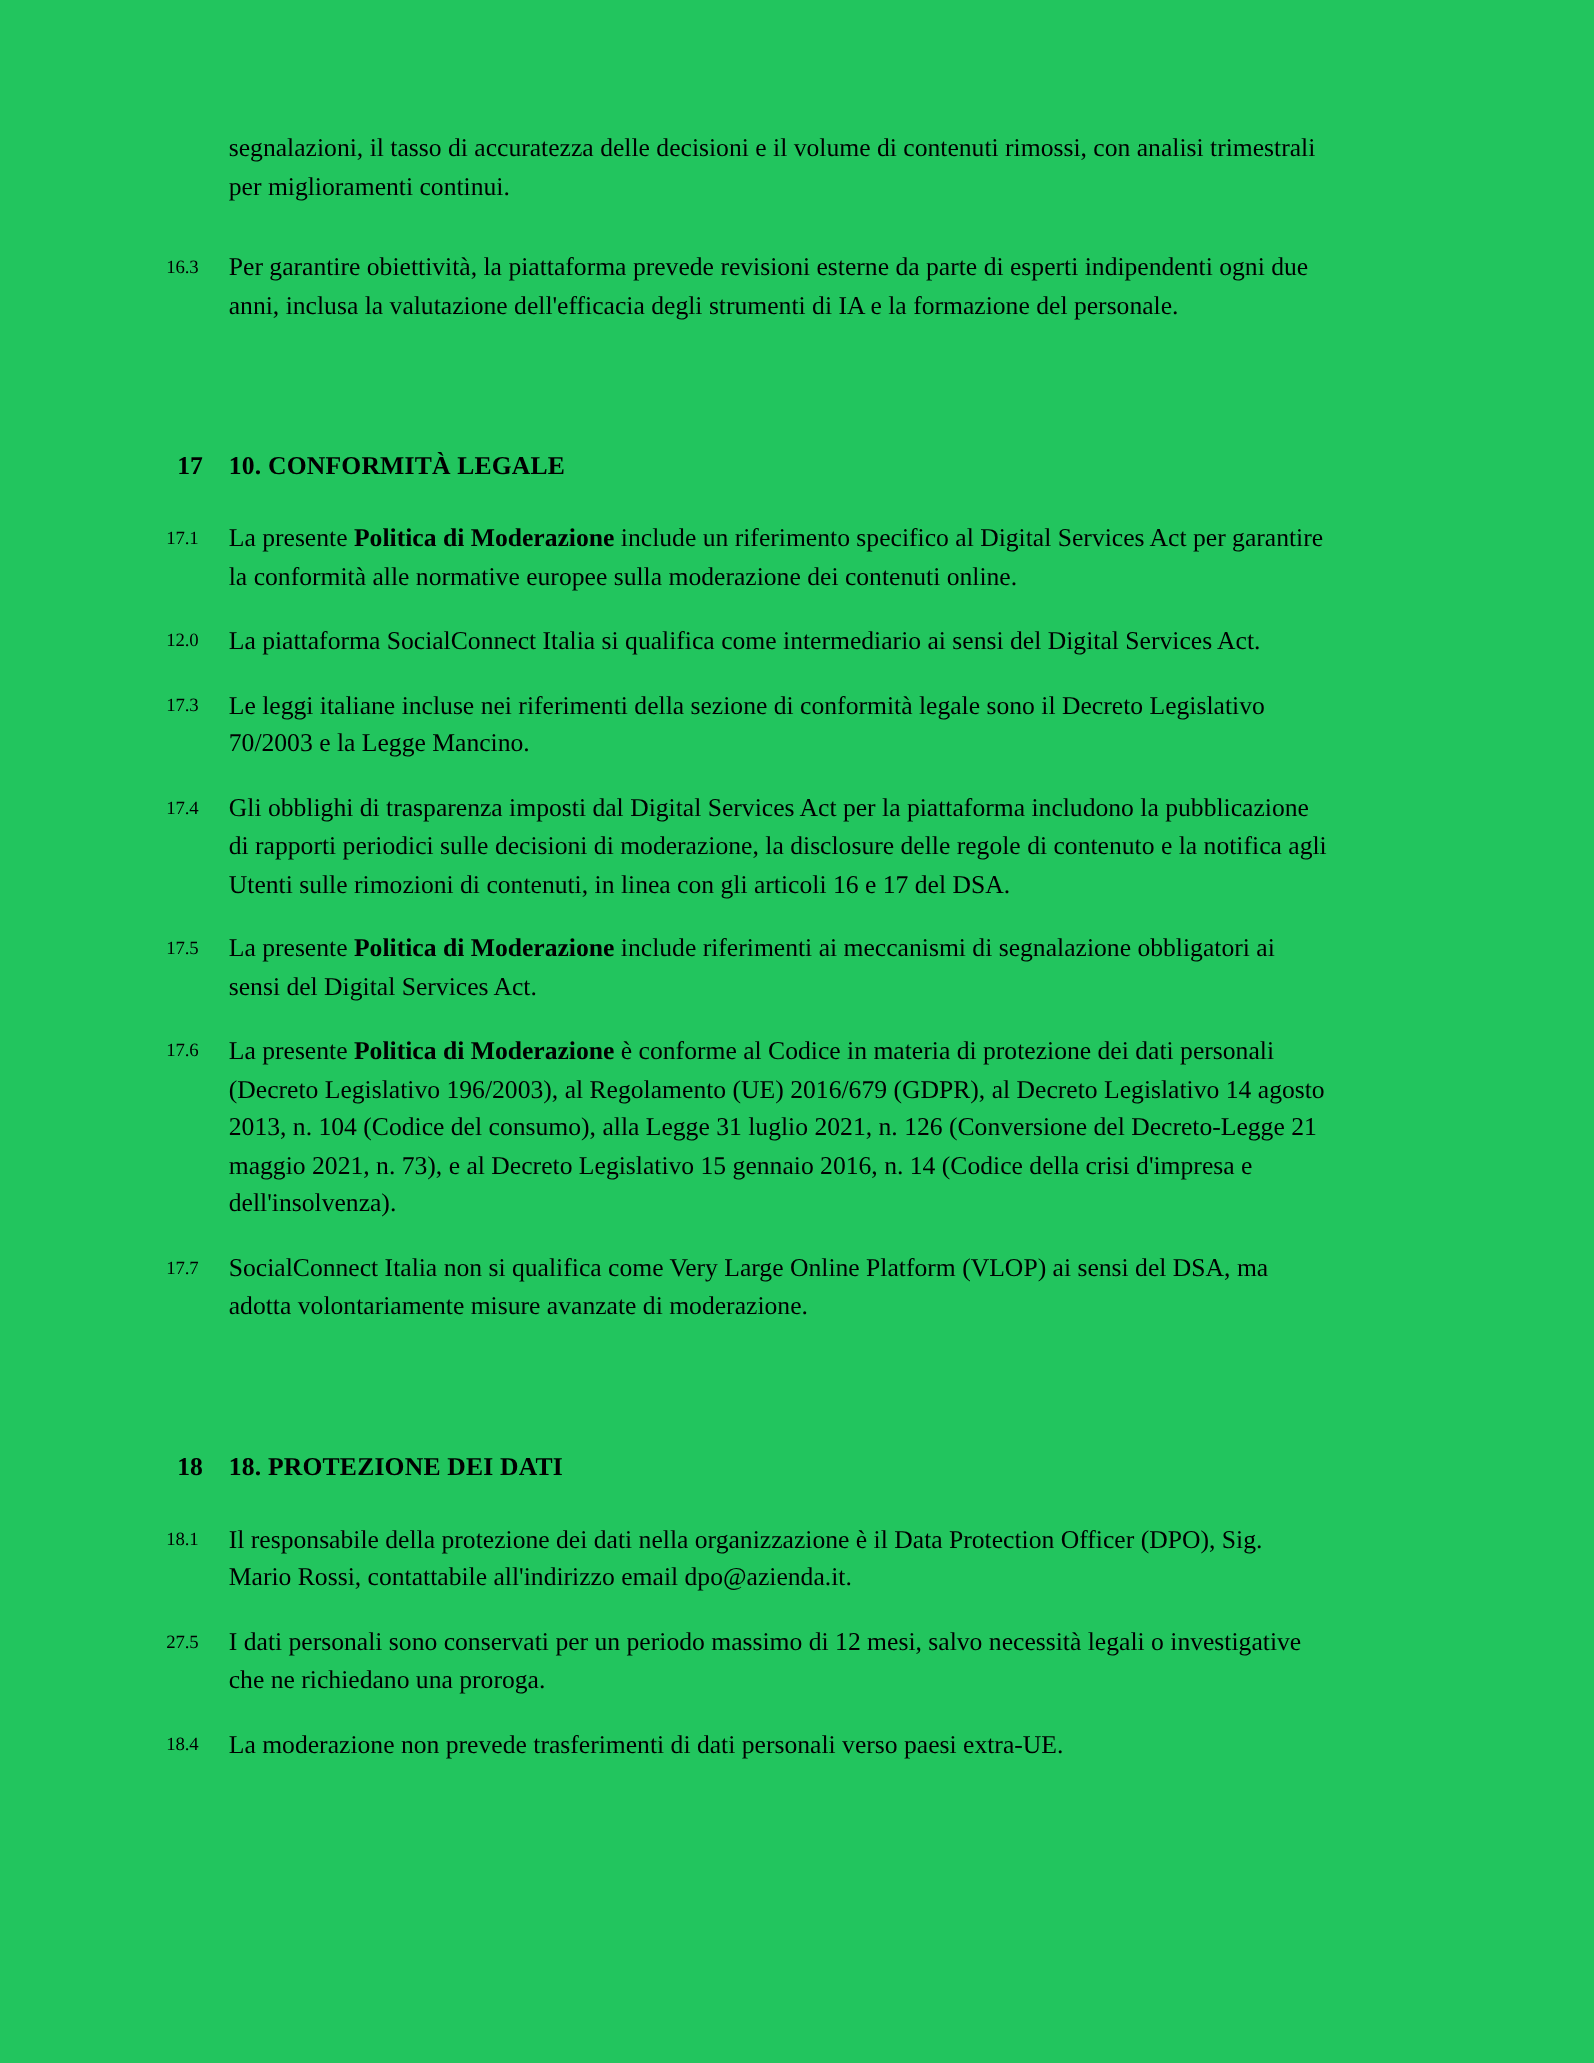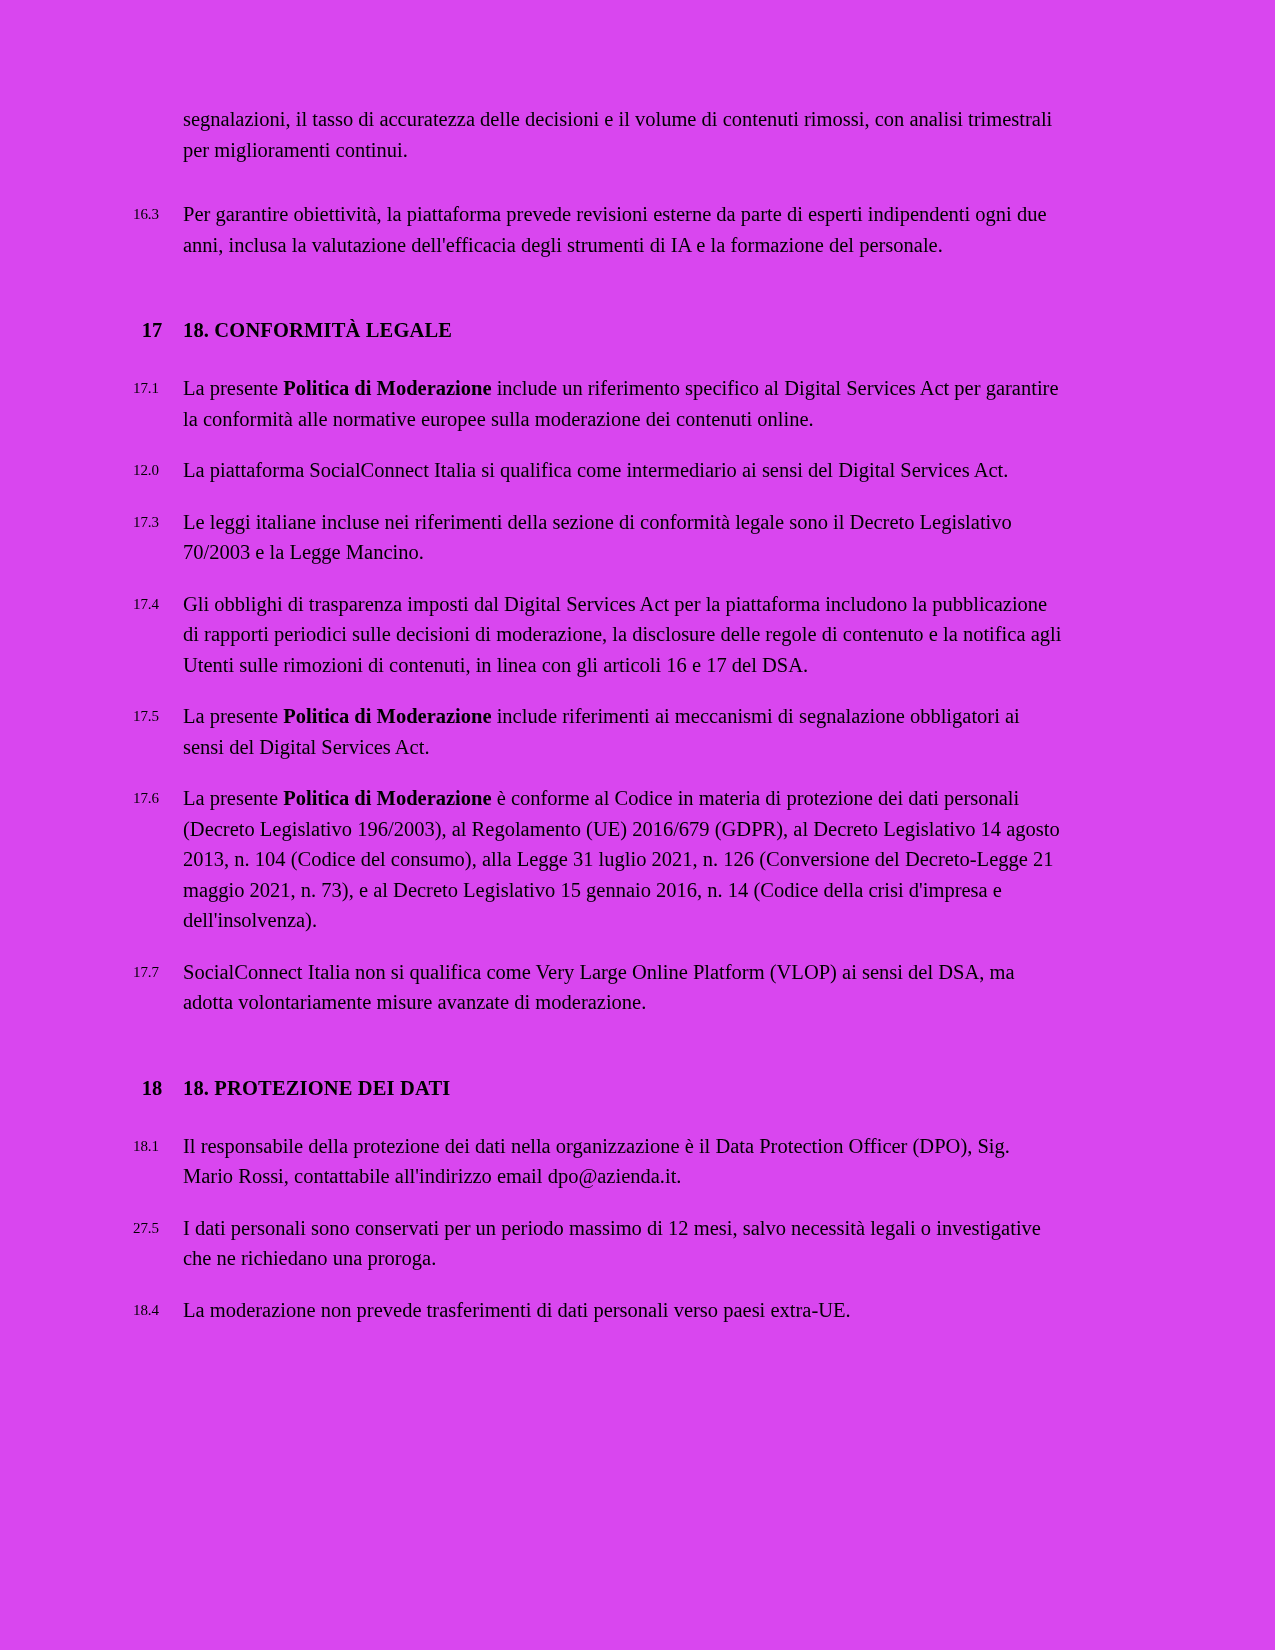--- a/index.html
+++ b/index.html
@@ -15,21 +15,21 @@
     color: #000000;
     -webkit-font-smoothing: antialiased;
   }
 
   .page {
     position: relative;
     width: 1275px;
     height: 1650px;
     box-sizing: border-box;
     padding: 104px 210px 0 133px;
-    background: #d946ef;
+    background: #22c55e;
   }
 
   .doc-body {
     width: 932px;
   }
 
   
   .clause {
     display: flex;
     align-items: flex-start;
@@ -60,21 +60,21 @@
     margin-bottom: 34px;
   }
   .clause.continuation .clause-number {
     visibility: hidden;
   }
 
   
   .section-heading {
     display: flex;
     align-items: flex-end;
-    margin-top: 55px;
+    margin-top: 98px;
     margin-bottom: 28px;
   }
   .section-heading .heading-number {
     flex: 0 0 50px;
     width: 50px;
     font-size: 20.5px;
     line-height: 30px;
     font-weight: 700;
     text-align: center;
     padding-right: 12px;
@@ -99,21 +99,21 @@
       <div class="clause-text">segnalazioni, il tasso di accuratezza delle decisioni e il volume di contenuti rimossi, con analisi trimestrali per miglioramenti continui.</div>
     </div>
 
     <div class="clause">
       <div class="clause-number">16.3</div>
       <div class="clause-text">Per garantire obiettività, la piattaforma prevede revisioni esterne da parte di esperti indipendenti ogni due anni, inclusa la valutazione dell'efficacia degli strumenti di IA e la formazione del personale.</div>
     </div>
 
     <div class="section-heading">
       <div class="heading-number">17</div>
-      <div class="heading-title">18. CONFORMITÀ LEGALE</div>
+      <div class="heading-title">10. CONFORMITÀ LEGALE</div>
     </div>
 
     <div class="clause">
       <div class="clause-number">17.1</div>
       <div class="clause-text">La presente <b>Politica di Moderazione</b> include un riferimento specifico al Digital Services Act per garantire la conformità alle normative europee sulla moderazione dei contenuti online.</div>
     </div>
 
     <div class="clause">
       <div class="clause-number">12.0</div>
       <div class="clause-text">La piattaforma SocialConnect Italia si qualifica come intermediario ai sensi del Digital Services Act.</div>

